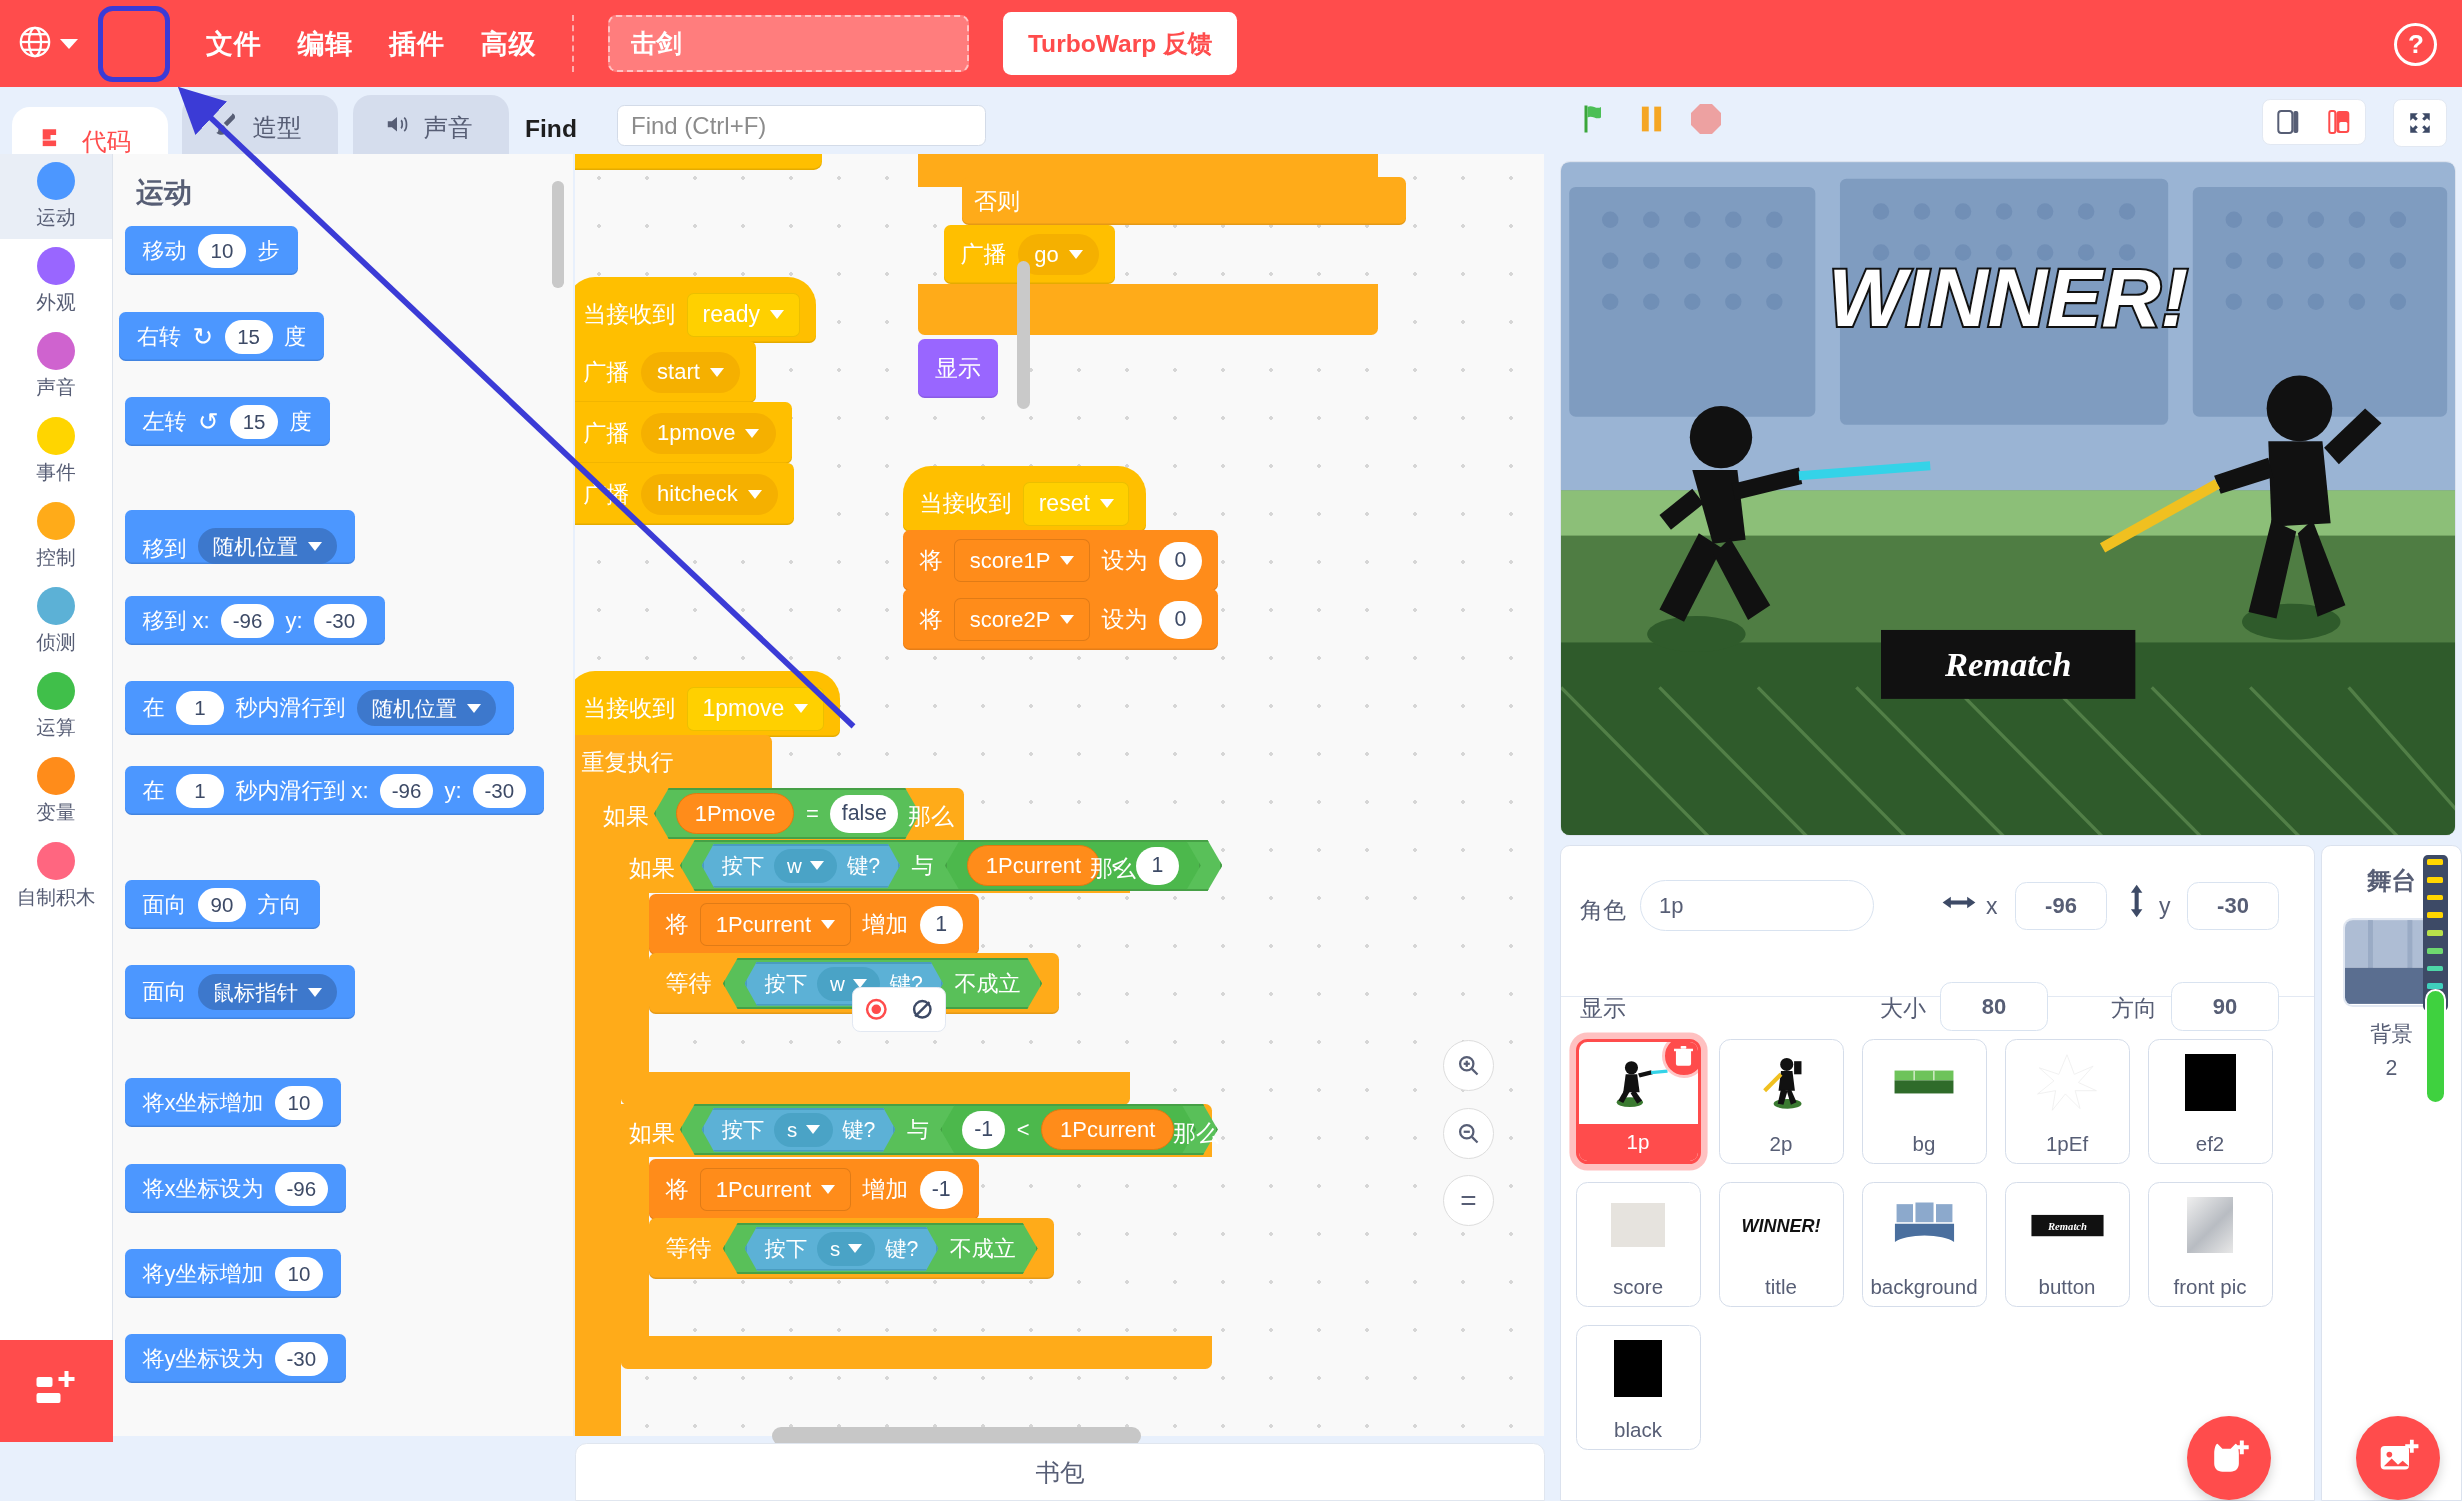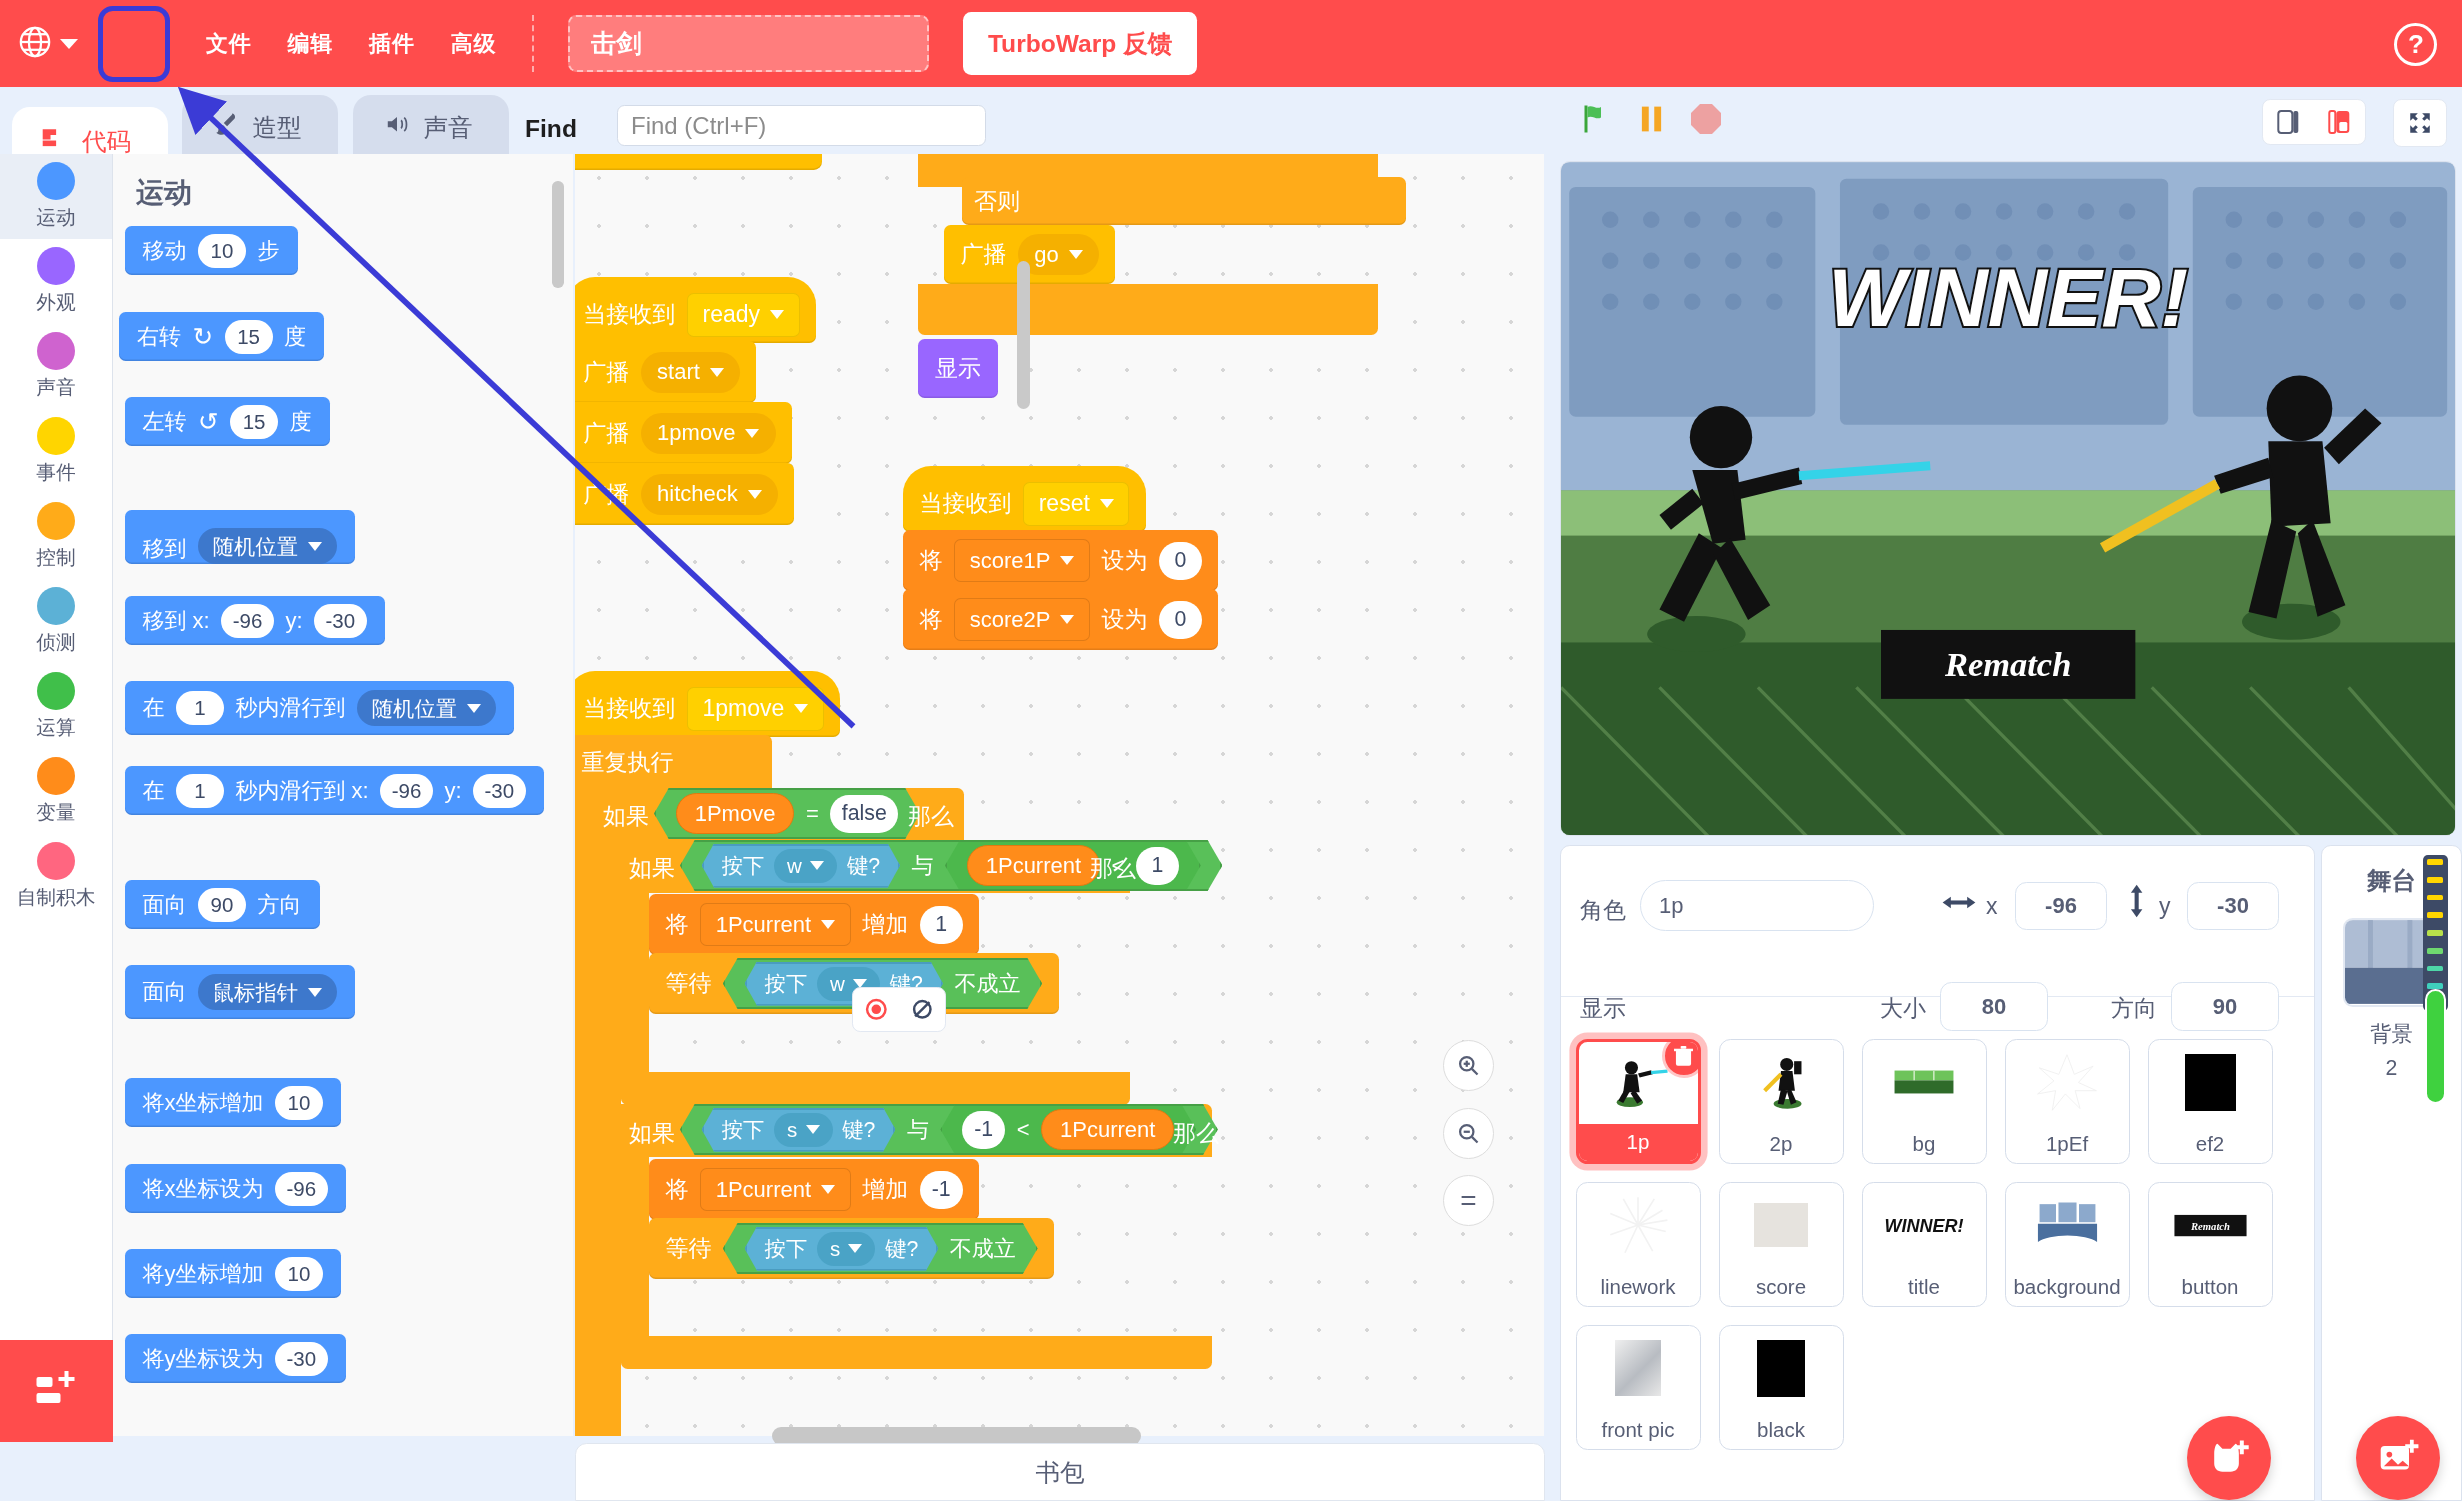--- a/index.html
+++ b/index.html
@@ -21,21 +21,21 @@
     width: 0; height: 0; border-left: 9px solid transparent;
     border-right: 9px solid transparent; border-top: 10.7px solid #fff;
   }
   .moon-btn {
     width: 72px; height: 76px; margin-left: 19.7px;
     border: 5.7px solid #3b3bd6; border-radius: 14.8px;
     display: flex; align-items: center; justify-content: center;
   }
   .moon-svg { width: 38px; height: 43px; }
   .menu-item {
-    color: #fff; font-size: 22px; font-weight: bold; margin-left: 36px;
+    color: #fff; font-size: 27px; font-weight: bold; margin-left: 36px;
     letter-spacing: 0.8px;
   }
   .menu-divider {
     width: 1.6px; height: 57px; margin-left: 36px;
     border-left: 2.5px dashed rgba(255,255,255,0.55);
   }
   #project-name {
     margin-left: 34px; width: 361px; height: 57px;
     background: rgba(255,255,255,0.28);
     border: 2.5px dashed rgba(255,255,255,0.55);
@@ -986,39 +986,20 @@
     <div class="st-name">1pEf</div>
   </div>
 
   <div class="sprite-tile">
     <div class="st-thumb">
       <div style="width:51px;height:57px;background:#000;"></div>
     </div>
     <div class="st-name">ef2</div>
   </div>
 
-  <div class="sprite-tile">
-    <div class="st-thumb">
-      <svg width="66" height="62" viewBox="0 0 80 76">
-        <g stroke="#f2f2f2" stroke-width="2">
-          <line x1="40" y1="38" x2="40" y2="4"></line>
-            <line x1="40" y1="38" x2="70" y2="20"></line>
-          <line x1="40" y1="38" x2="74" y2="46"></line>
-            <line x1="40" y1="38" x2="58" y2="70"></line>
-          <line x1="40" y1="38" x2="24" y2="72"></line>
-            <line x1="40" y1="38" x2="6" y2="50"></line>
-          <line x1="40" y1="38" x2="6" y2="24"></line>
-            <line x1="40" y1="38" x2="22" y2="6"></line>
-          <line x1="40" y1="38" x2="60" y2="6"></line>
-            <line x1="40" y1="38" x2="76" y2="32"></line>
-        </g>
-      </svg>
-    </div>
-    <div class="st-name">linework</div>
-  </div>
 
   <div class="sprite-tile">
     <div class="st-thumb">
       <div style="width:54px;height:44px;background:#e6e3de;"></div>
     </div>
     <div class="st-name">score</div>
   </div>
 
   <div class="sprite-tile">
     <div class="st-thumb">

